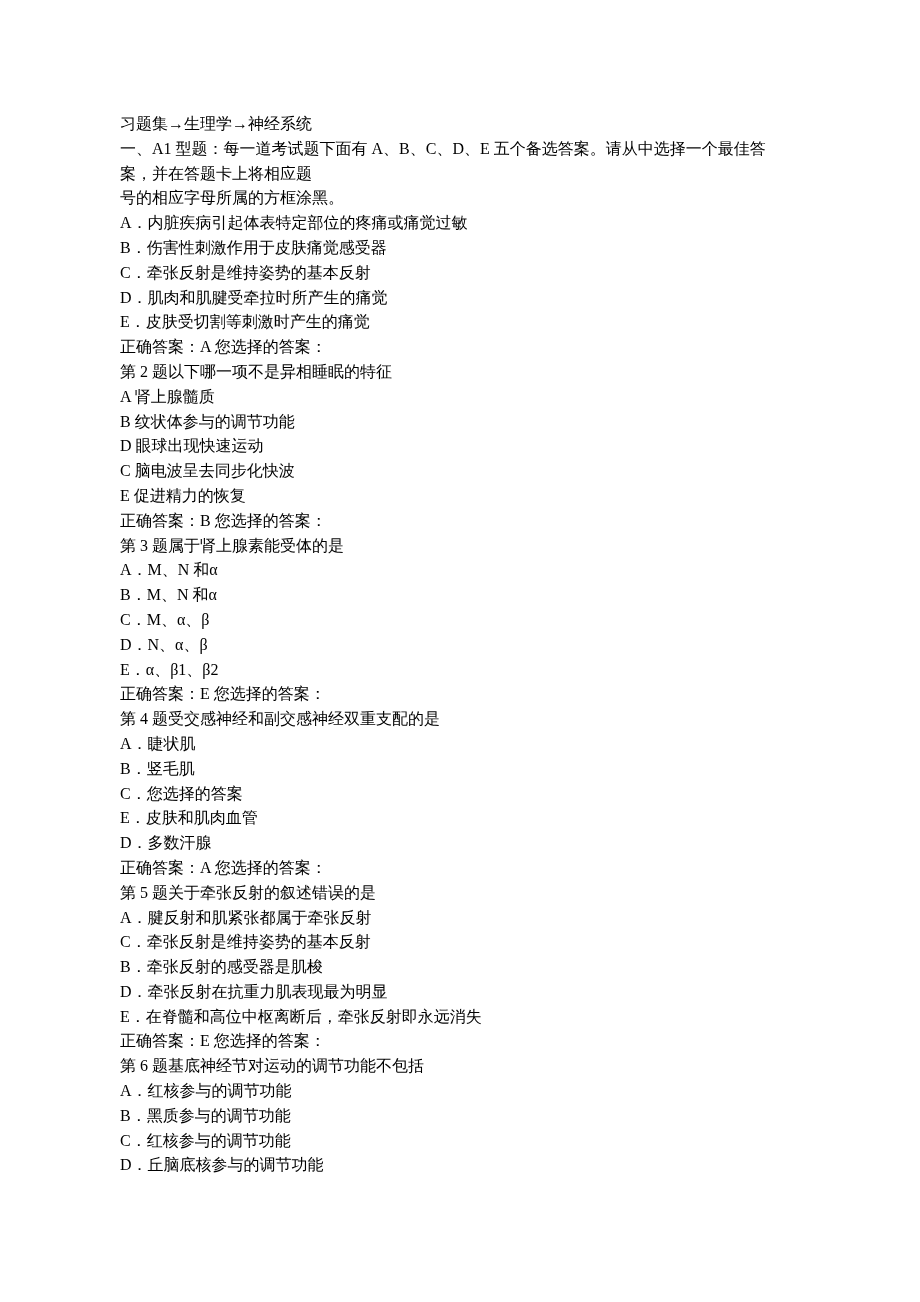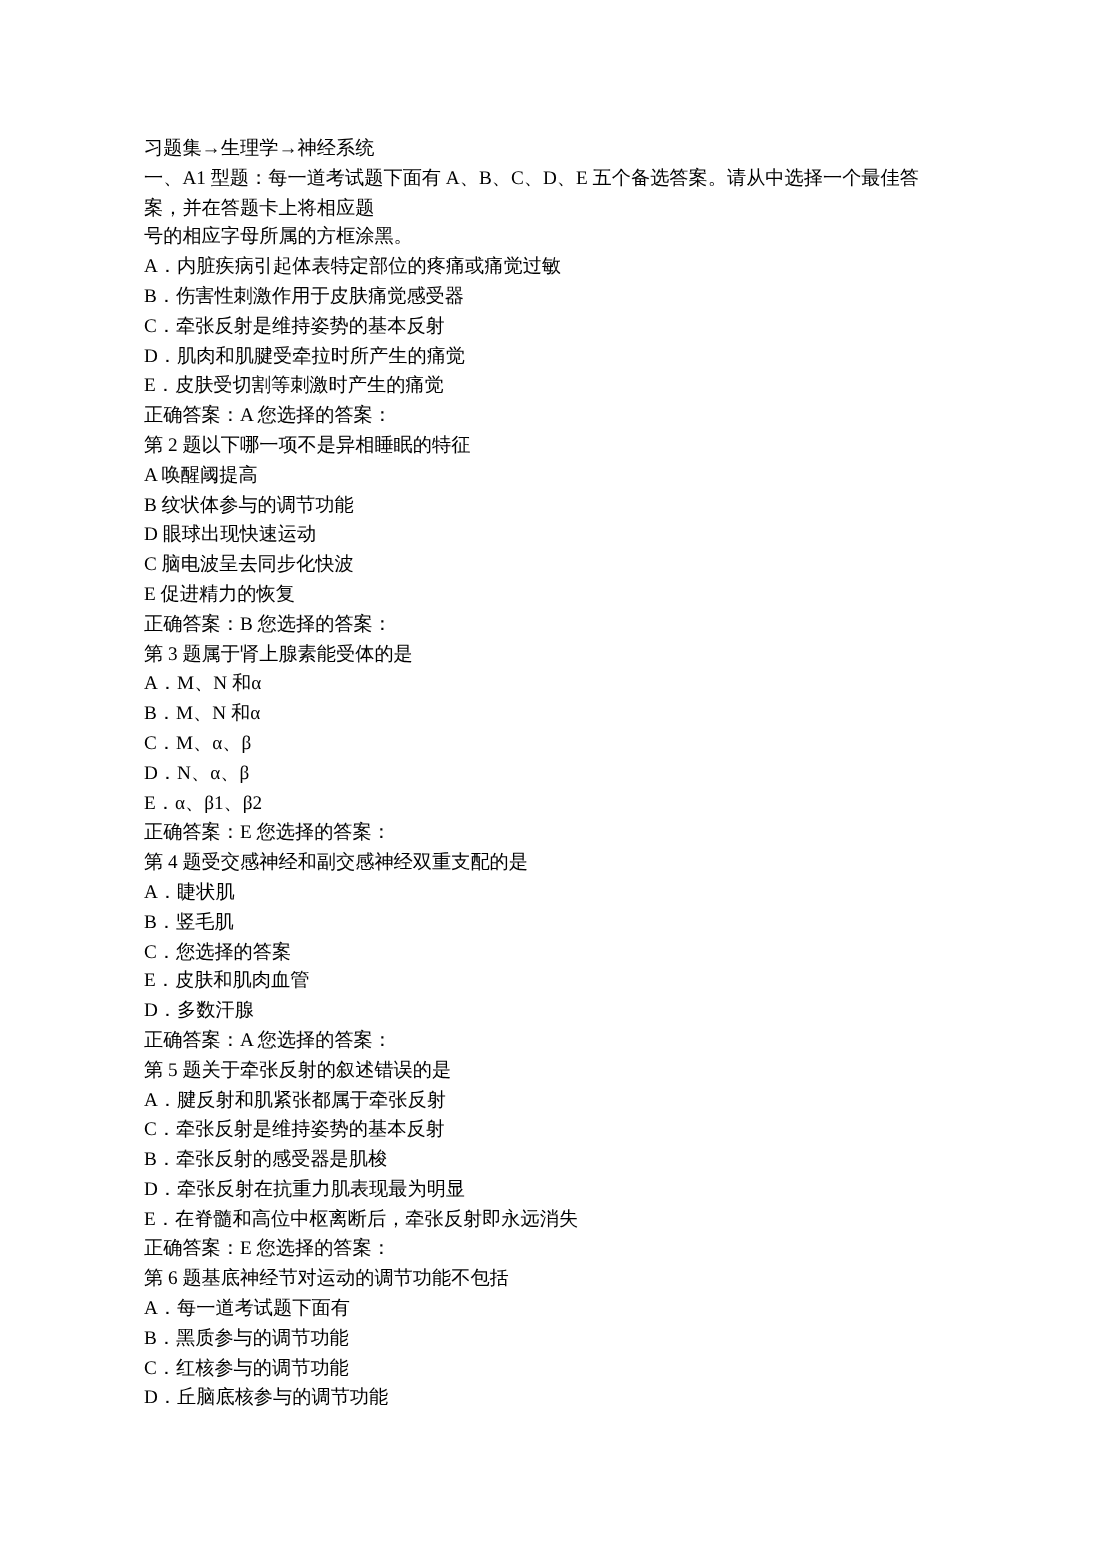--- a/index.html
+++ b/index.html
@@ -30,21 +30,21 @@
   <span class="line">号的相应字母所属的方框涂黑。</span>
 
   <span class="line">A．内脏疾病引起体表特定部位的疼痛或痛觉过敏</span>
   <span class="line">B．伤害性刺激作用于皮肤痛觉感受器</span>
   <span class="line">C．牵张反射是维持姿势的基本反射</span>
   <span class="line">D．肌肉和肌腱受牵拉时所产生的痛觉</span>
   <span class="line">E．皮肤受切割等刺激时产生的痛觉</span>
   <span class="line">正确答案：A  您选择的答案：</span>
 
   <span class="line">第 2 题以下哪一项不是异相睡眠的特征</span>
-  <span class="line">A  唤醒阈提高</span>
+  <span class="line">A  肾上腺髓质</span>
   <span class="line">B  纹状体参与的调节功能</span>
   <span class="line">D  眼球出现快速运动</span>
   <span class="line">C  脑电波呈去同步化快波</span>
   <span class="line">E  促进精力的恢复</span>
   <span class="line">正确答案：B  您选择的答案：</span>
 
   <span class="line">第 3 题属于肾上腺素能受体的是</span>
   <span class="line">A．M、N 和α</span>
   <span class="line">B．M、N 和α</span>
   <span class="line">C．M、α、β</span>
@@ -62,18 +62,18 @@
 
   <span class="line">第 5 题关于牵张反射的叙述错误的是</span>
   <span class="line">A．腱反射和肌紧张都属于牵张反射</span>
   <span class="line">C．牵张反射是维持姿势的基本反射</span>
   <span class="line">B．牵张反射的感受器是肌梭</span>
   <span class="line">D．牵张反射在抗重力肌表现最为明显</span>
   <span class="line">E．在脊髓和高位中枢离断后，牵张反射即永远消失</span>
   <span class="line">正确答案：E  您选择的答案：</span>
 
   <span class="line">第 6 题基底神经节对运动的调节功能不包括</span>
-  <span class="line">A．每一道考试题下面有</span>
+  <span class="line">A．红核参与的调节功能</span>
   <span class="line">B．黑质参与的调节功能</span>
   <span class="line">C．红核参与的调节功能</span>
   <span class="line">D．丘脑底核参与的调节功能</span>
 
 </div>
 
 </body></html>

